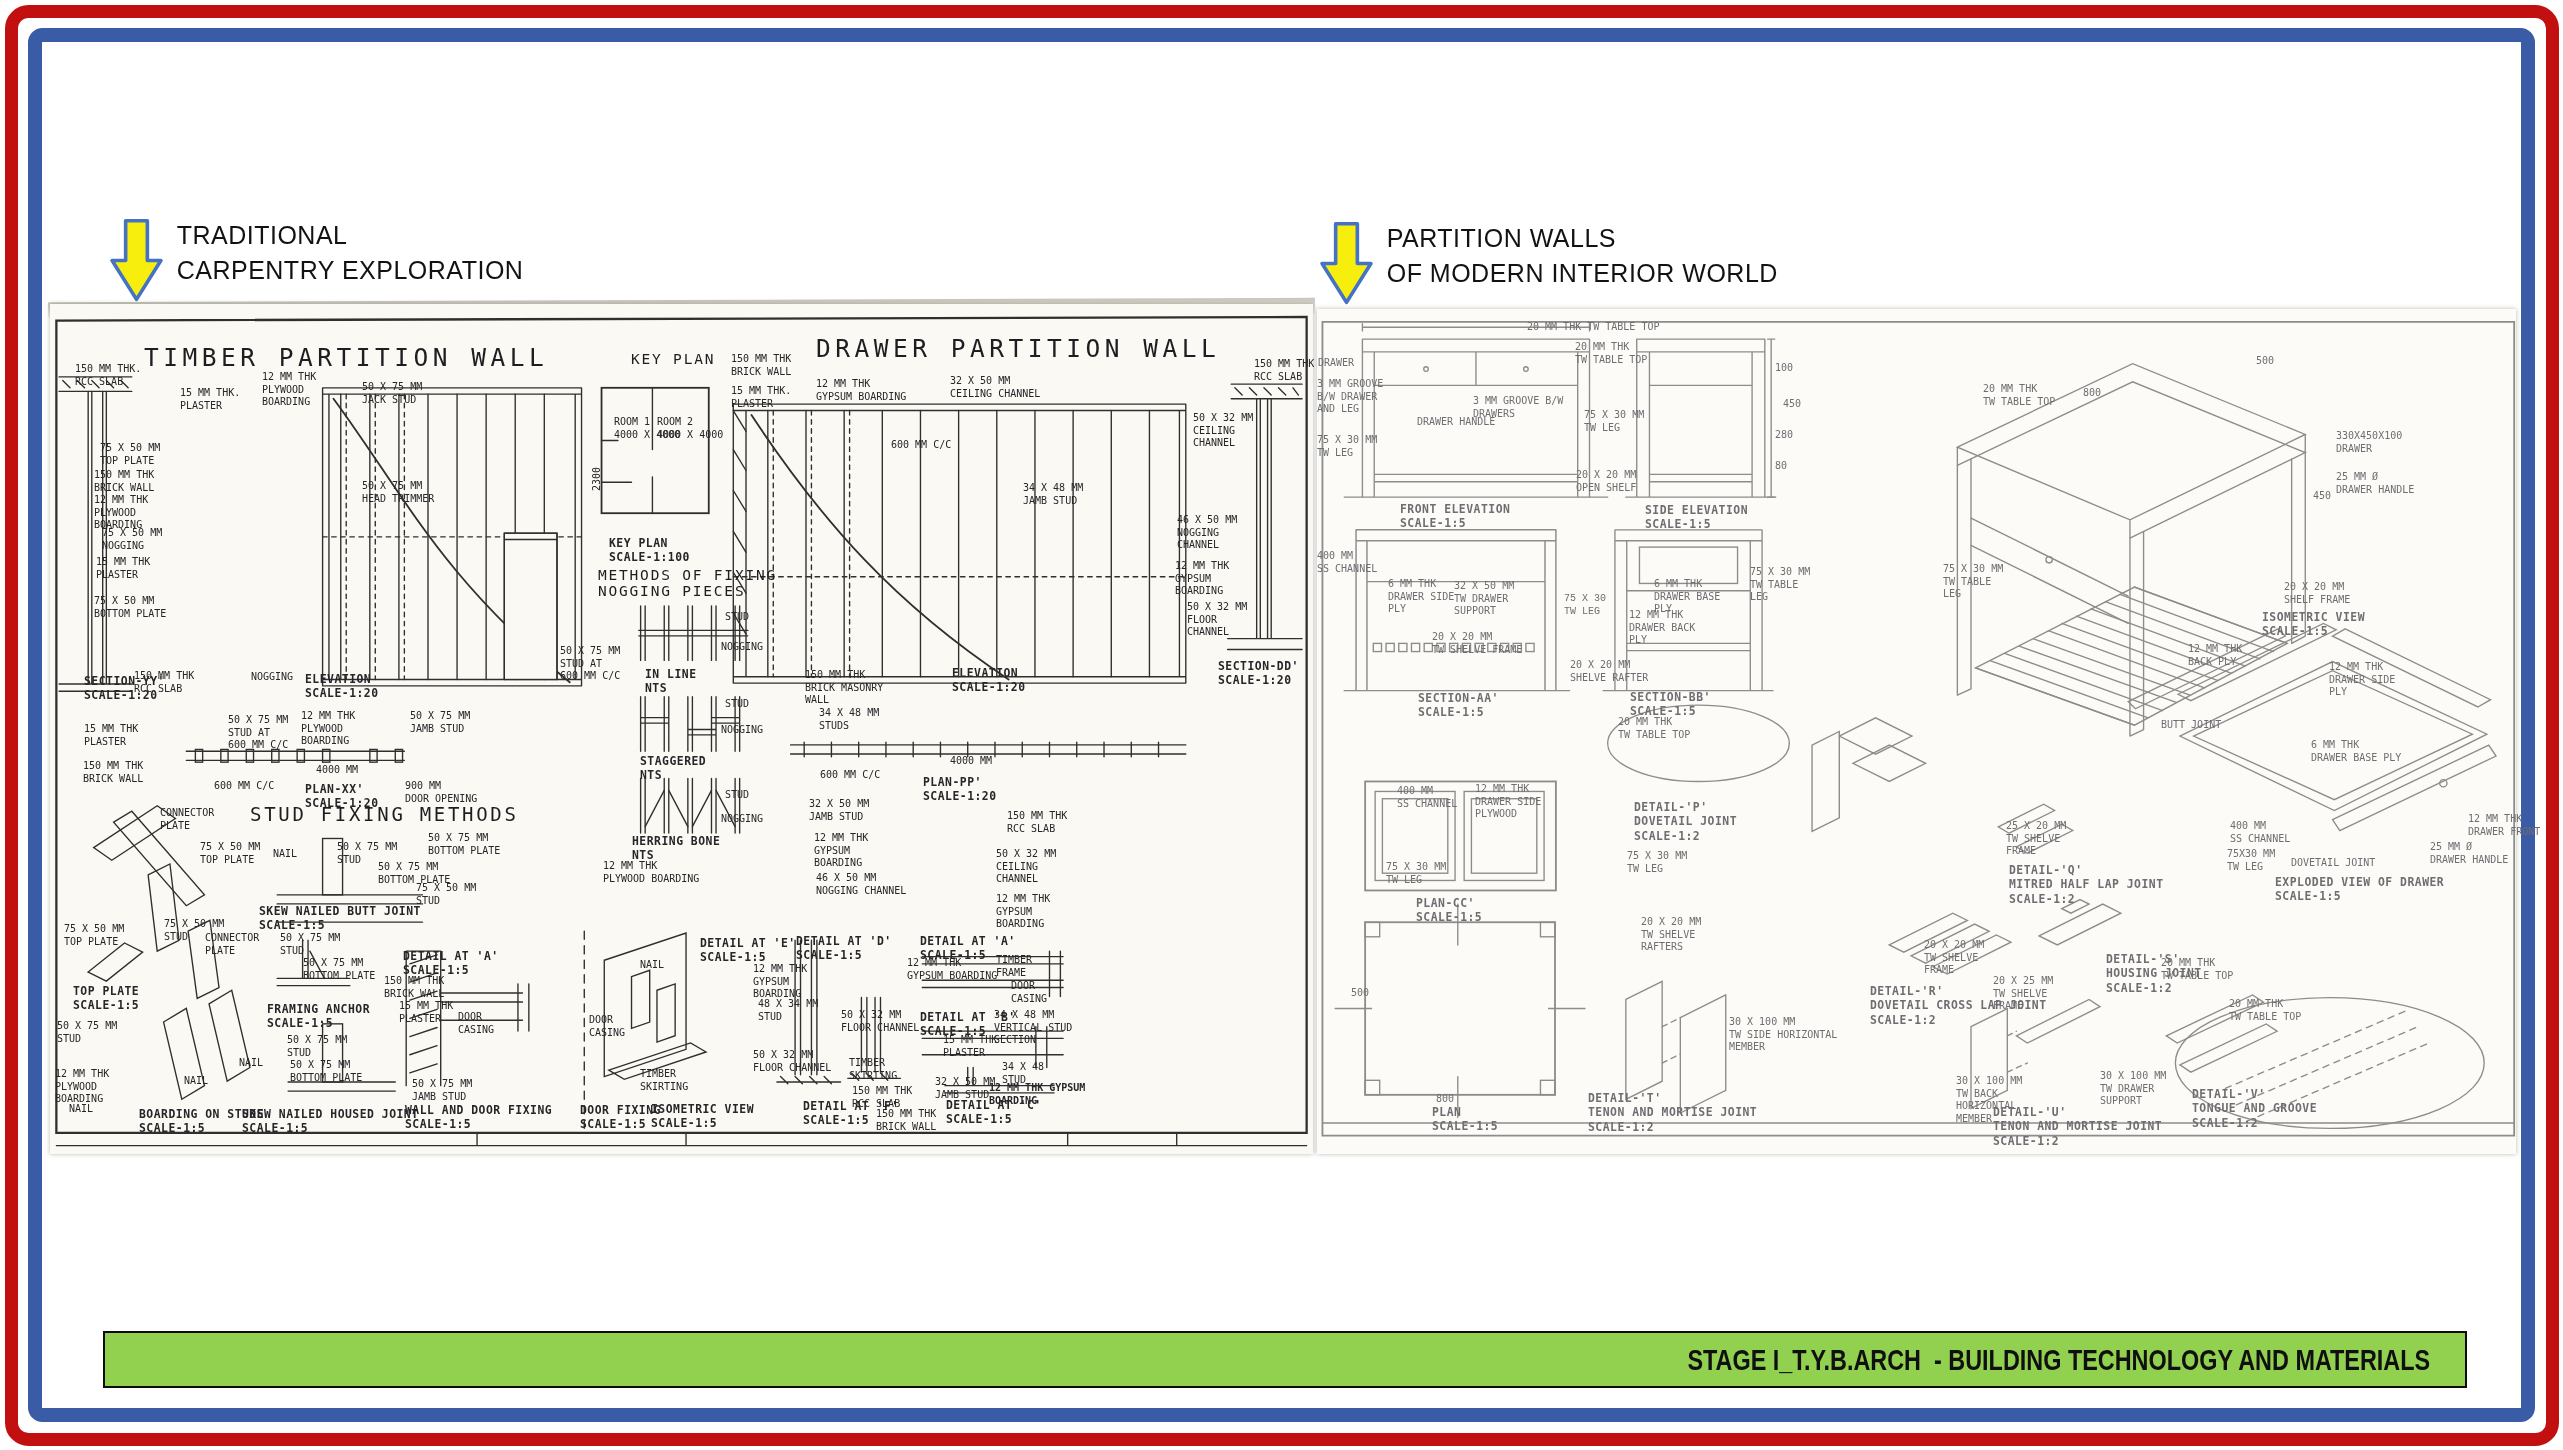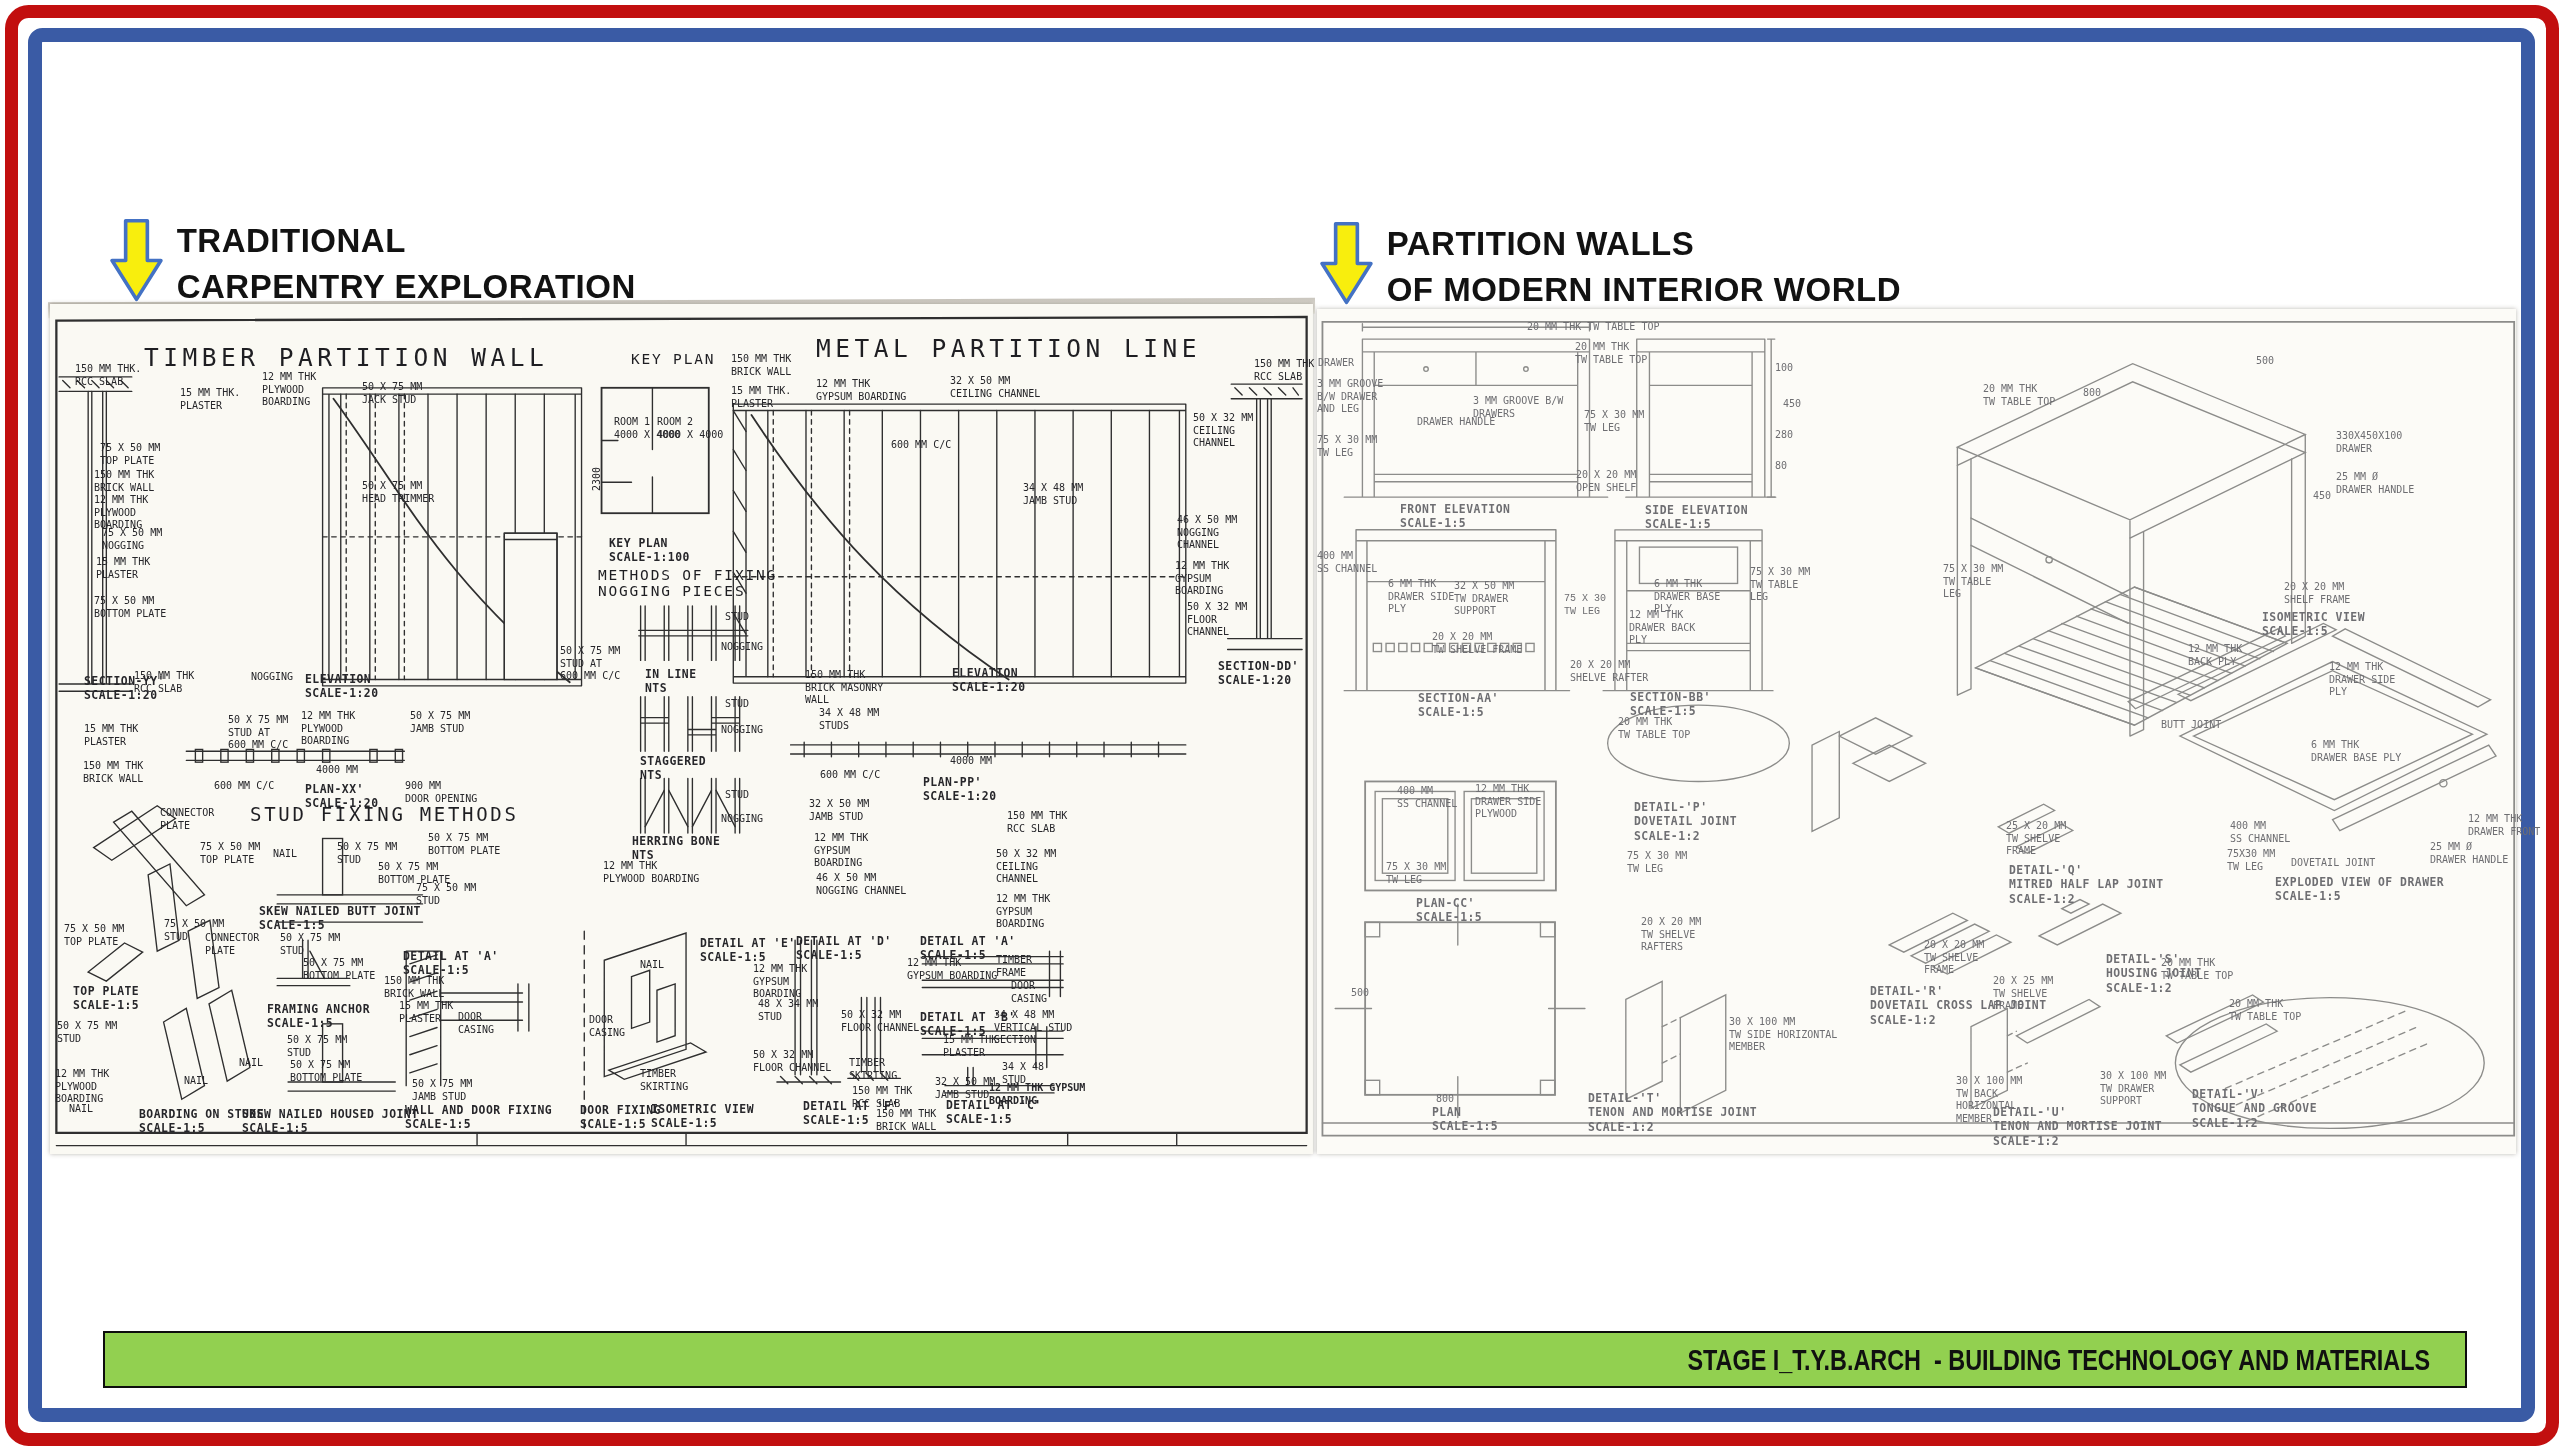--- a/index.html
+++ b/index.html
@@ -1,21 +1,21 @@
 <!DOCTYPE html>
 <html style="font-size:14.5px"><head>
 <meta charset="utf-8">
 <style>
   html,body{margin:0;padding:0;background:#e8e8e8;}
   #canvas{position:relative;width:2563px;height:1450px;background:#ffffff;overflow:hidden;
           font-family:"Liberation Sans",sans-serif;}
   .border-red{position:absolute;inset:4.5px;border:13.6px solid #c20f0f;border-radius:23.6px;}
   .border-blue{position:absolute;inset:28px;border:14.5px solid #3a5ba5;border-radius:14.5px;}
   .hdr{position:absolute;display:flex;gap:12.7px;align-items:flex-start;}
-  .hdr-text{font-weight:bold;font-size:33px;line-height:1.38;color:#121212;letter-spacing:0.5px;}
+  .hdr-text{font-weight:normal;font-size:25px;line-height:1.38;color:#121212;letter-spacing:0.5px;}
   .sheet{position:absolute;box-shadow:0 0 4.5px rgba(60,55,40,.35);}
   .sheet-left{left:50px;top:304px;width:1263px;height:850px;background:#faf9f3;}
   .sheet-right{left:1317px;top:309px;width:1199px;height:845px;background:#fcfbf7;}
   .scan-top{position:absolute;left:48px;top:300px;width:1267px;height:16.4px;
             background:linear-gradient(to bottom,#c9c5bd,#f6f4ee);transform:rotate(-.2deg);}
   svg.linework{position:absolute;left:0;top:0;}
   .lb,.rb{position:absolute;font-family:"DejaVu Sans Mono",monospace;font-size:10px;line-height:1.25;
           white-space:pre-line;letter-spacing:0;}
   .lb{color:#26262a;}
   .rb{color:#6e6e72;}
@@ -175,21 +175,21 @@
       <path d="M720,790 L760,770 L760,860 L720,880 Z M770,800 L850,760 L862,768 L782,808 Z"></path>
       <path stroke-dasharray="6,5" d="M760,800 L770,795 M760,840 L782,830"></path>
       <path d="M935,800 L1030,755 L1042,763 L947,808 Z M950,832 L1045,787 L1057,795 L962,840 Z"></path>
       <ellipse cx="1115" cy="830" rx="170" ry="72"></ellipse>
       <path stroke-dasharray="7,6" d="M1000,858 L1200,772 M1012,876 L1212,790 M1024,894 L1224,808"></path>
     </g>
   </svg>
 
   <div class="t-big" style="left:144px;top:343px;">TIMBER PARTITION WALL</div>
   <div class="t-mid" style="left:631px;top:351px;">KEY PLAN</div>
-  <div class="t-big" style="left:816px;top:334px;">METAL PARTITION LINE</div>
+  <div class="t-big" style="left:816px;top:334px;">DRAWER PARTITION WALL</div>
   <div class="t-mid" style="left:598px;top:567px;">METHODS OF FIXING
 NOGGING PIECES</div>
   <div class="t-stud" style="left:250px;top:803px;">STUD FIXING METHODS</div>
 
   <div class="lb" style="left:75px;top:363px;">150 MM THK.
 RCC SLAB</div>
   <div class="lb" style="left:100px;top:442px;">75 X 50 MM
 TOP PLATE</div>
   <div class="lb" style="left:94px;top:469px;">150 MM THK
 BRICK WALL

